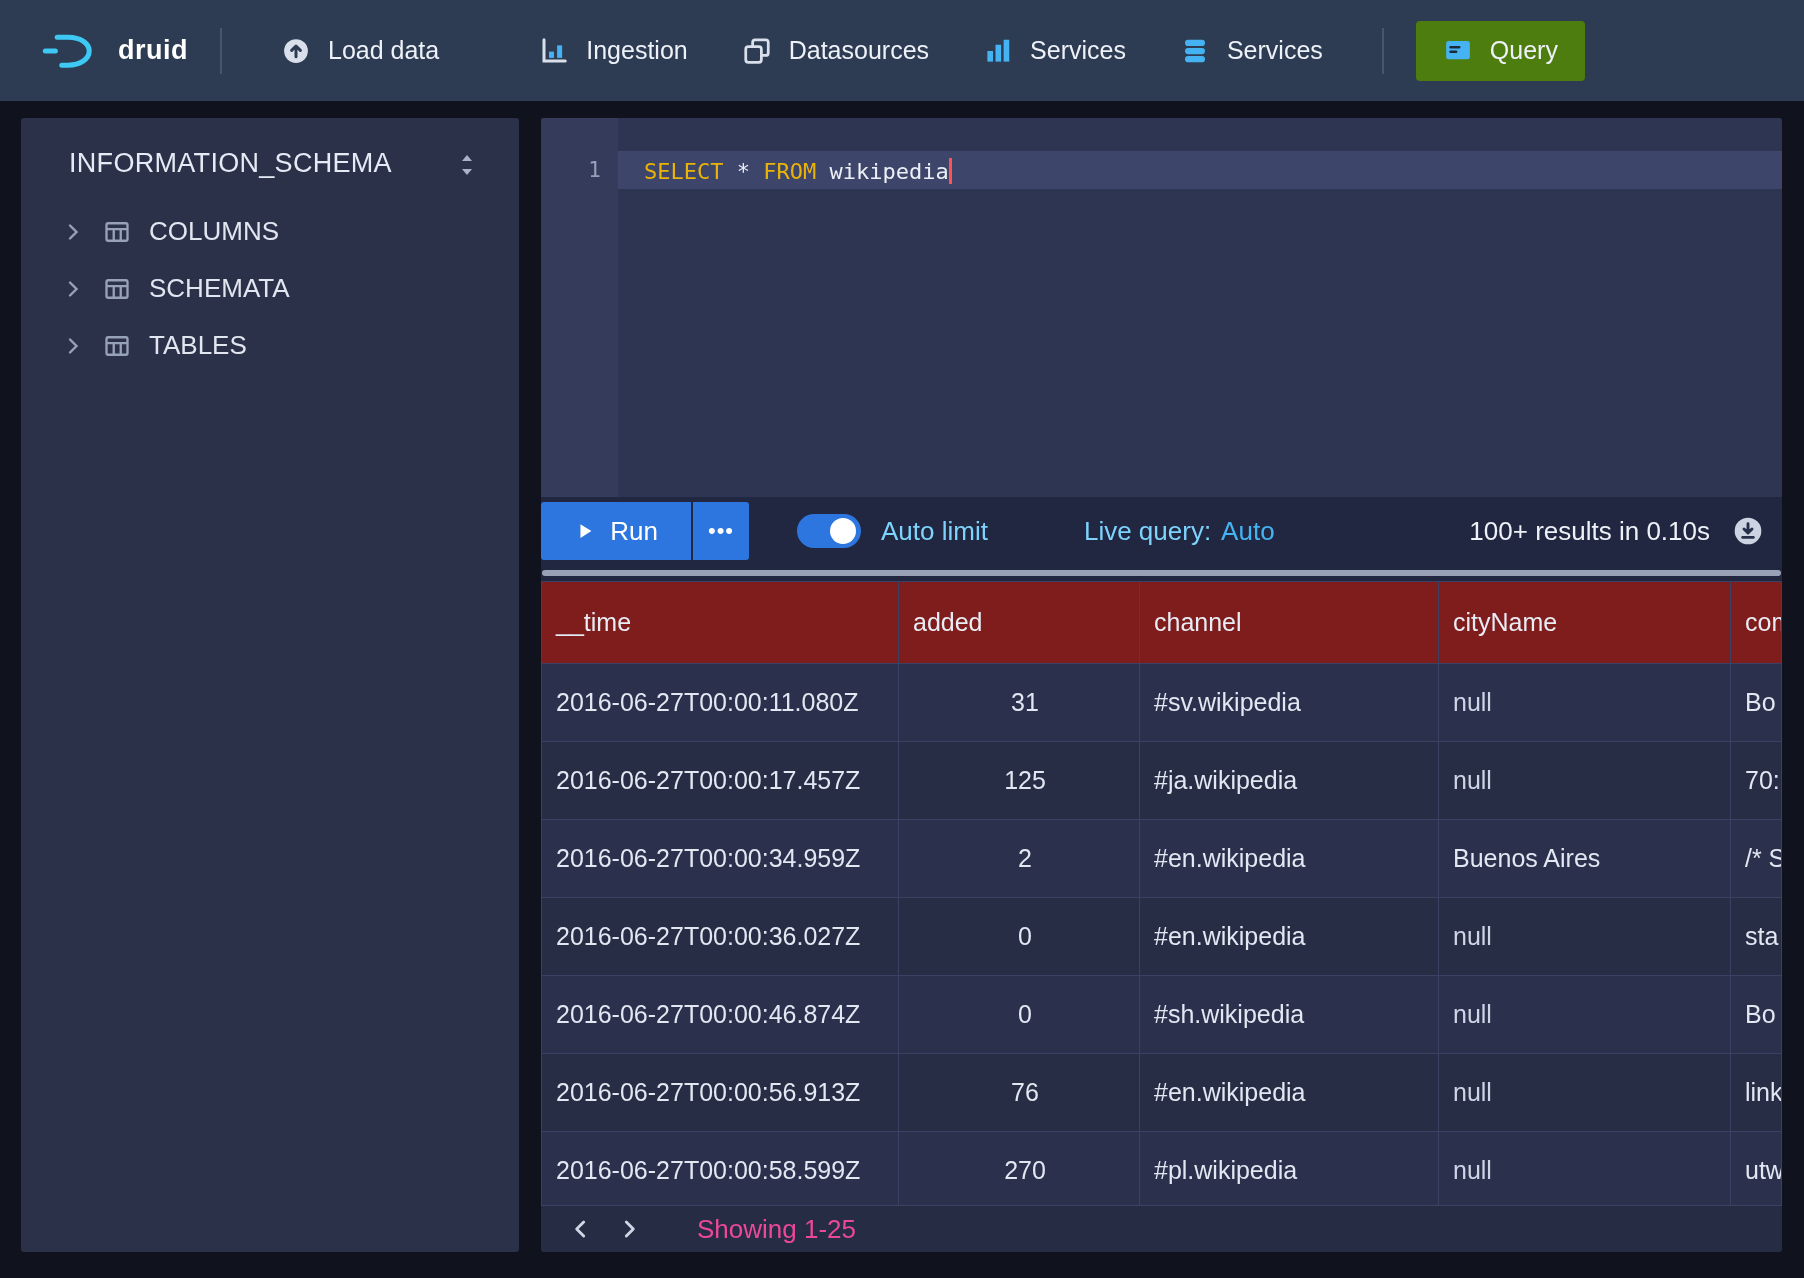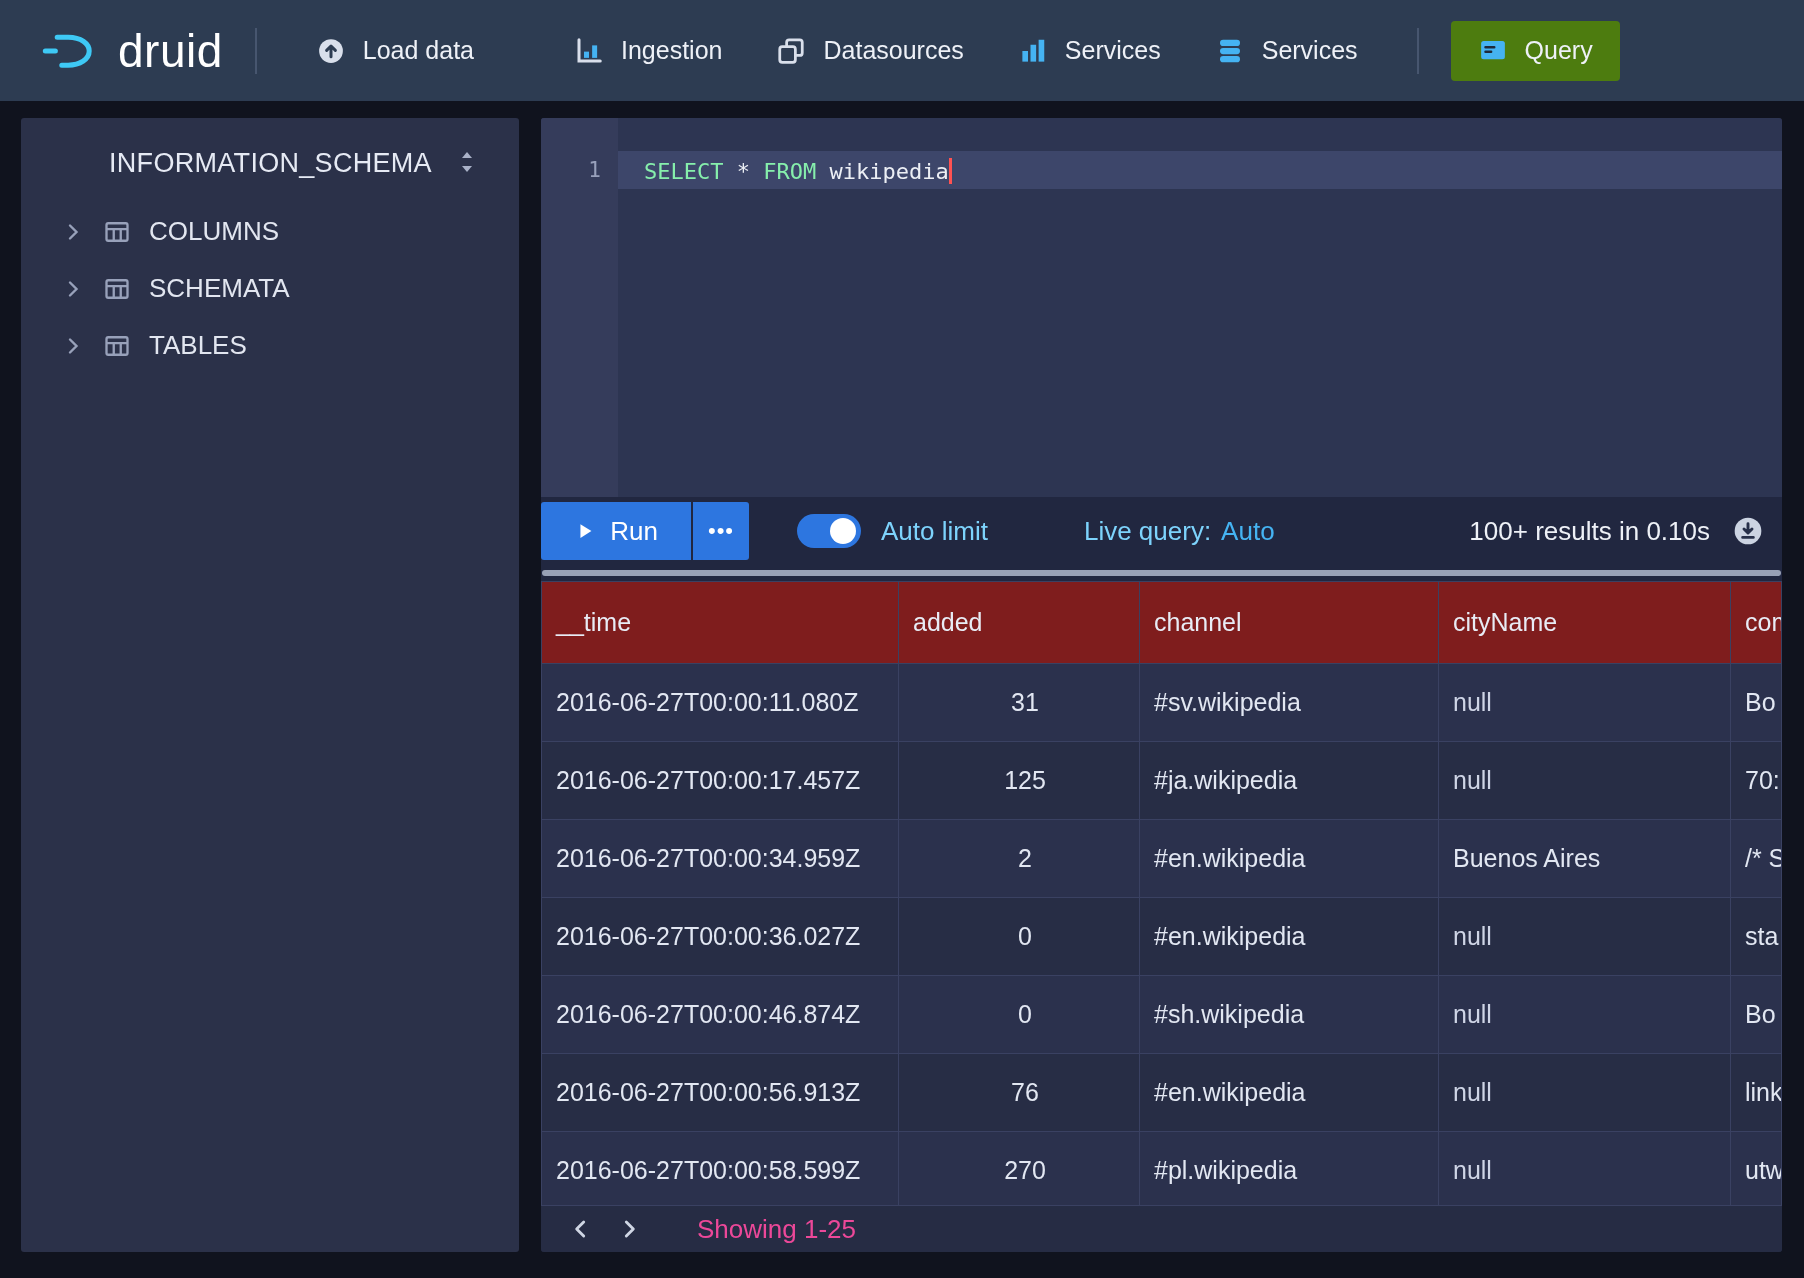--- a/index.html
+++ b/index.html
@@ -12,36 +12,36 @@
     -webkit-font-smoothing:antialiased;
   }
   svg { display:block; }
 
   
   .topbar {
     position:absolute; left:0; top:0; right:0; height:101px;
     background:#2d3c52; display:flex; align-items:center; padding-left:38px;
   }
   .brand { display:flex; align-items:center; gap:16px; cursor:pointer; }
-  .brand-name { font-size:46px; font-weight:400; color:#ffffff; letter-spacing:.5px; }
+  .brand-name { font-size:27px; font-weight:700; color:#ffffff; letter-spacing:.5px; }
   .tb-divider { width:2px; height:46px; background:#47566f; margin:0 32px; }
   .nav { display:flex; align-items:center; }
   .nav-item {
     display:flex; align-items:center; gap:17px; padding:15px 27px;
     font-size:25px; color:#eef1f7; border-radius:4px; cursor:pointer; white-space:nowrap;
   }
   .nav-item.first { margin-right:46px; }
   .nav-item.active { background:#4d7c0f; }
 
   
   .sidebar {
     position:absolute; left:21px; top:118px; width:498px; bottom:26px;
     background:#2b3149; border-radius:3px;
   }
-  .sb-header { display:flex; align-items:flex-start; justify-content:space-between; padding:30px 40px 24px 48px;margin-left:40px; }
+  .sb-header { display:flex; align-items:flex-end; justify-content:space-between; padding:30px 40px 24px 48px; }
   .sb-title { font-size:27px; color:#e6eaf4; letter-spacing:.3px; }
   .sb-item { display:flex; align-items:center; gap:18px; padding:13px 0 13px 40px; font-size:26px; color:#e2e6f0; cursor:pointer; }
 
   
   .main {
     position:absolute; left:541px; right:22px; top:118px; bottom:26px;
     background:#212740; border-radius:3px; display:flex; flex-direction:column; overflow:hidden;
   }
 
   
@@ -50,21 +50,21 @@
   .gutter {
     width:77px; background:#353c5b; color:#98a0bb; text-align:right;
     padding:40px 17px 0 0; font-family:"DejaVu Sans Mono", monospace; font-size:21px;
     position:relative; z-index:1;
   }
   .code {
     flex:1; padding:40px 0 0 26px; position:relative; z-index:1;
     font-family:"DejaVu Sans Mono", monospace; font-size:22px; line-height:26px;
     color:#eceff5; white-space:pre;
   }
-  .code .kw { color:#86efac; }
+  .code .kw { color:#eab308; }
   .cursor { display:inline-block; width:3px; height:26px; background:#ff5252; vertical-align:text-bottom; }
 
   
   .runbar { height:68px; display:flex; align-items:center; padding-right:18px; }
   .btn-run {
     display:flex; align-items:center; gap:14px; justify-content:center;
     width:150px; height:58px; background:#2d76e0; color:#fff;
     border-radius:3px 0 0 3px; font-size:26px; cursor:pointer;
   }
   .btn-more {

